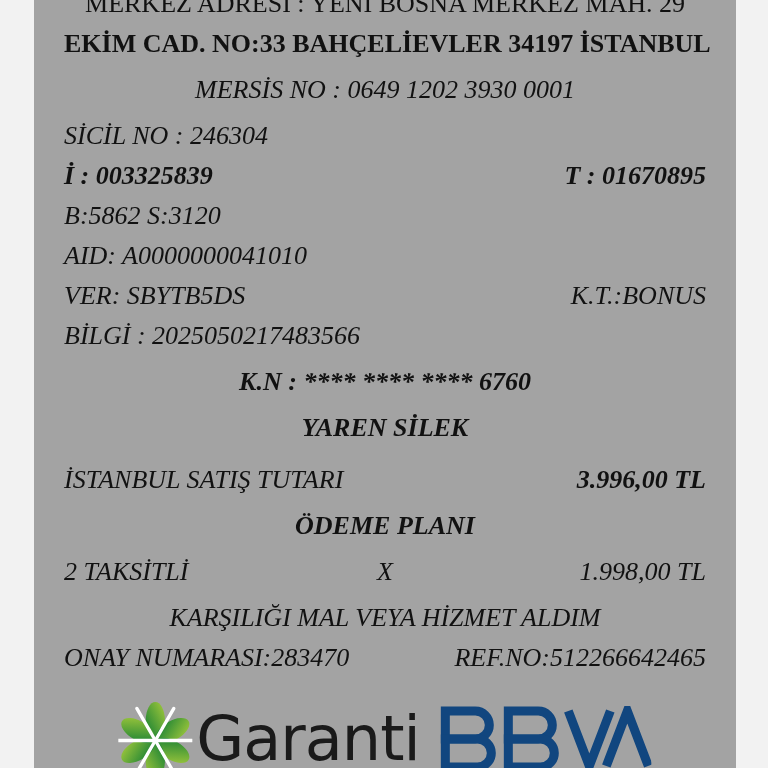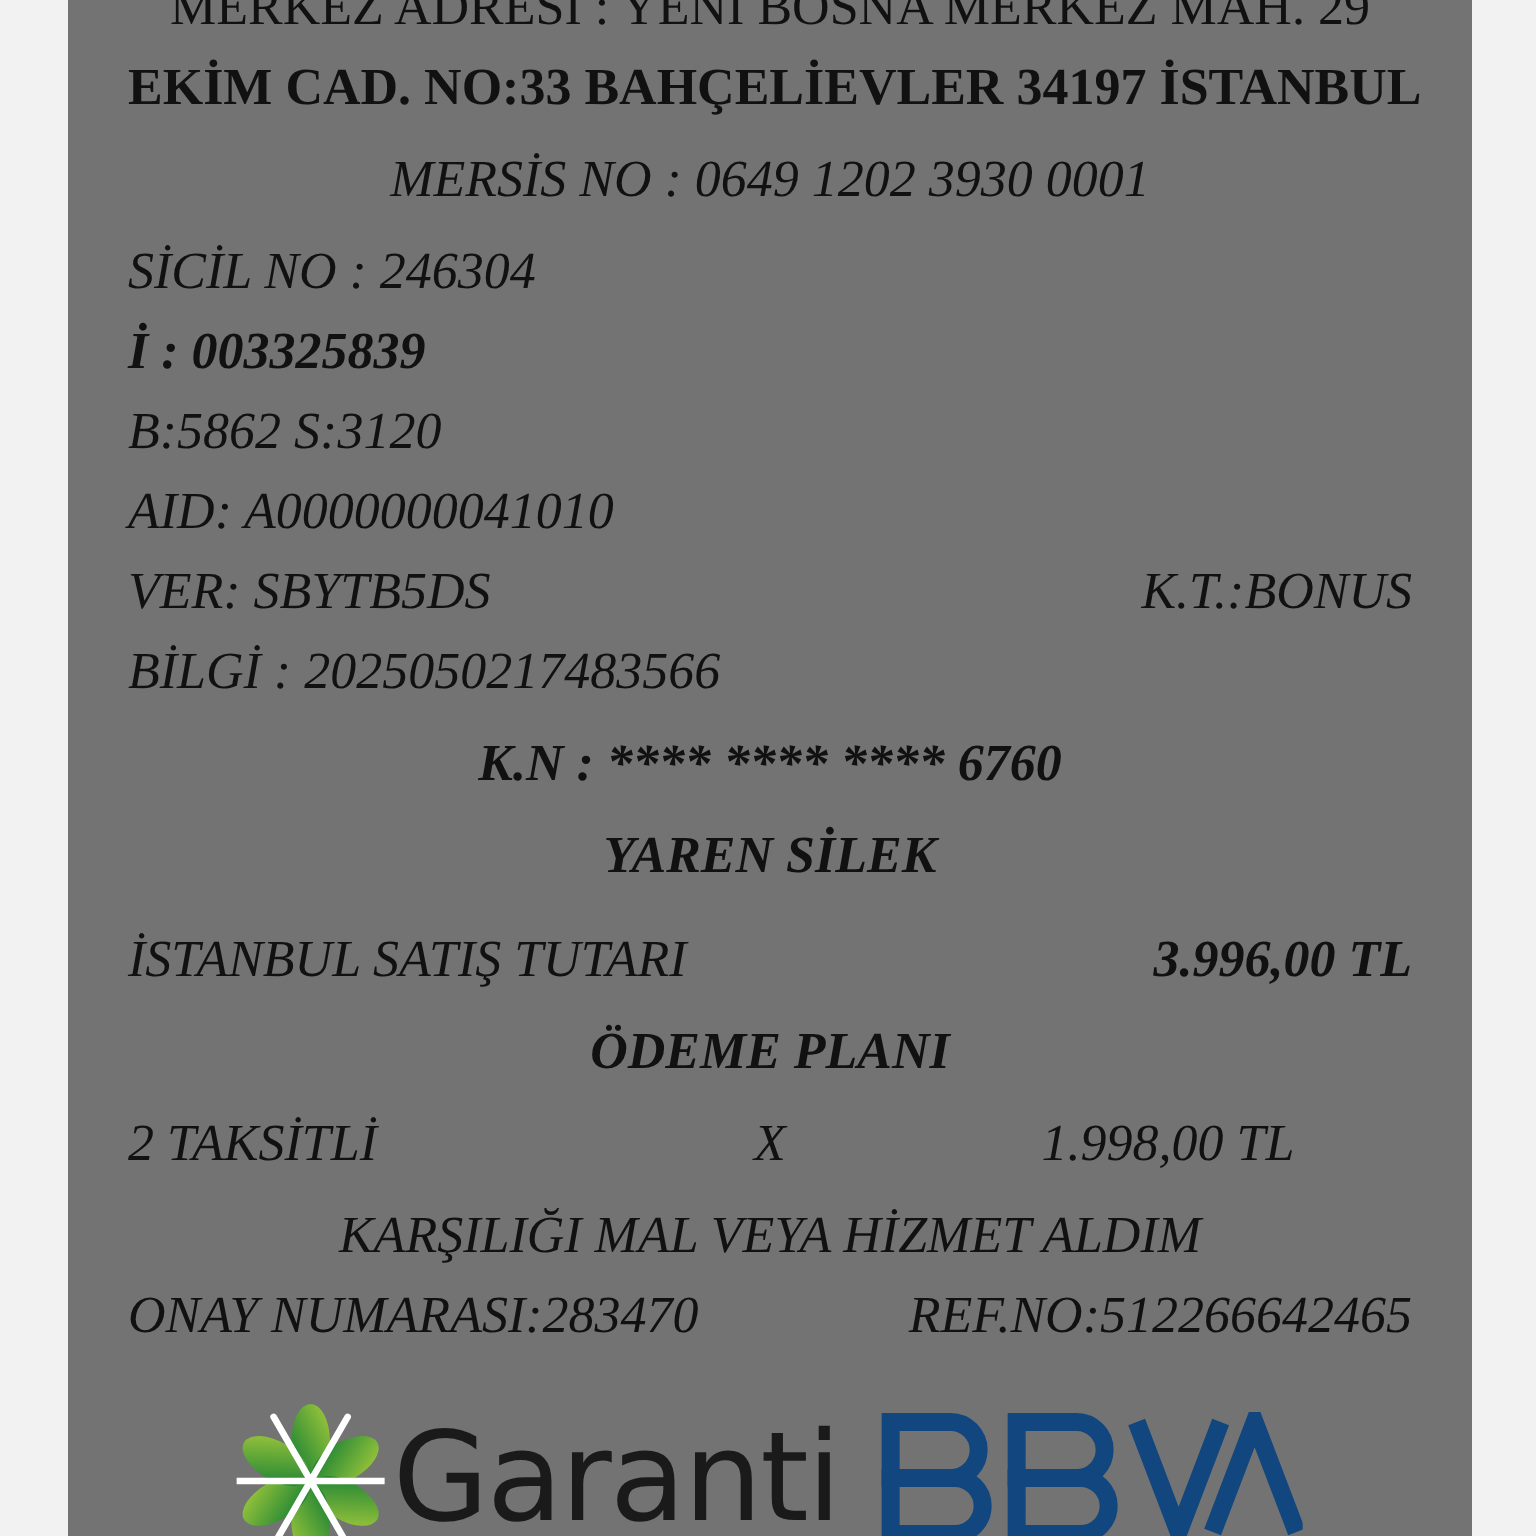--- a/index.html
+++ b/index.html
@@ -22,21 +22,21 @@
     overflow: hidden;
   }
 
   
   .paper {
     position: absolute;
     left: 34px;
     top: 0;
     width: 702px;
     height: 768px;
-    background: #737373;
+    background: #a3a3a3;
     overflow: hidden;
   }
 
   .content {
     position: absolute;
     left: 0;
     top: 0;
     width: 702px;
     padding: 0 30px;
     box-sizing: border-box;
@@ -84,21 +84,21 @@
     font-weight: bold;
   }
 
   .spacer-sm { height: 6px; }
   .spacer-md { height: 12px; }
 
   
   .tri { display: flex; width: 100%; }
   .tri > .c1 { flex: 0 0 38%; text-align: left; }
   .tri > .c2 { flex: 0 0 24%; text-align: center; }
-  .tri > .c3 { flex: 1 1 auto; text-align: center; }
+  .tri > .c3 { flex: 1 1 auto; text-align: right; }
 
   
   .logo-wrap {
     position: absolute;
     left: 0;
     bottom: 0;
     width: 702px;
     height: 76px;
     overflow: hidden;
   }
@@ -148,20 +148,21 @@
       </div>
 
       <div class="spacer-sm"></div>
 
       <div class="row">
         <span>SİCİL NO : 246304</span>
       </div>
 
       <div class="row between b">
         <span>İ : 003325839</span>
+        <span>T : 01670895</span>
       </div>
 
       <div class="row between">
         <span>B:5862 S:3120</span>
       </div>
 
       <div class="row">
         <span>AID: A0000000041010</span>
       </div>
 

